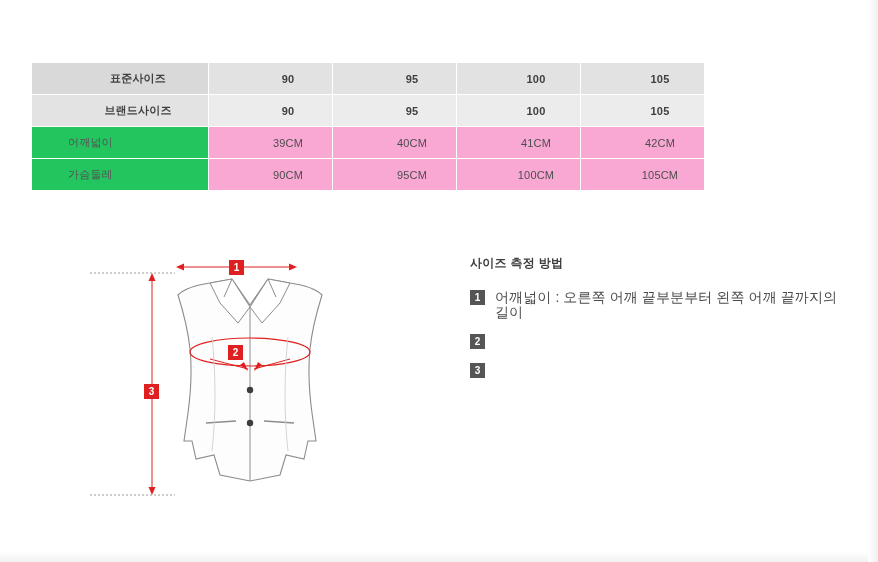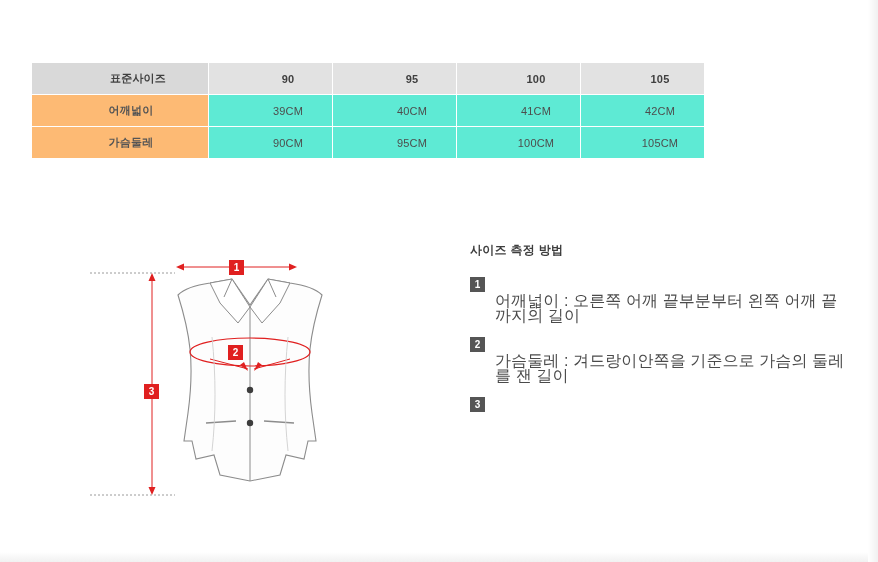--- a/index.html
+++ b/index.html
@@ -51,33 +51,33 @@
     border: 1px solid #ffffff;
     text-align: center;
     vertical-align: middle;
     height: 29px;
     color: #4d4d4d;
     letter-spacing: 0.2px;
     padding-left: 36px;
   }
   .size-table .rowhead {
     width: 126px;
-    background: #fdba74;
-    text-align: center;
+    background: #22c55e;
+    text-align: left;
     padding-right: 14px;
-    font-weight: bold;
+    font-weight: normal;
     color: #555555;
   }
   .size-table .rowhead.center {
     text-align: center;
     padding-right: 0;
   }
   .size-table .cell {
     width: 86px;
-    background: #5eead4;
+    background: #f9a8d4;
   }
   .size-table tr.head td {
     background: #e2e2e2;
     font-weight: bold;
     color: #3f3f3f;
   }
   .size-table tr.head td.rowhead {
     background: #d9d9d9;
   }
   .size-table tr.head2 td {
@@ -107,21 +107,21 @@
     font-weight: bold;
     line-height: 15px;
     text-align: center;
     z-index: 5;
   }
 
   
   #legend {
     position: absolute;
     left: 470px;
-    top: 242px;
+    top: 255px;
     width: 380px;
   }
   #legend .legend-title {
     font-size: 12px;
     font-weight: bold;
     color: #3d3d3d;
     margin-bottom: 18px;
     letter-spacing: 0.3px;
   }
   .legend-row {
@@ -135,36 +135,42 @@
     height: 15px;
     background: #555555;
     color: #ffffff;
     font-size: 10px;
     font-weight: bold;
     line-height: 15px;
     text-align: center;
     margin-right: 10px;
   }
   .legend-text {
-    font-size: 16px;
+    font-size: 14px;
     color: #4a4a4a;
     line-height: 15px;
     letter-spacing: 0.1px;
-    margin-top: 16px;
   }
 </style>
 </head>
 <body>
 
 <div id="page">
 
   <table class="size-table">
     <tbody>
       <tr class="head">
         <td class="rowhead center">표준사이즈</td>
+        <td class="cell">90</td>
+        <td class="cell">95</td>
+        <td class="cell">100</td>
+        <td class="cell">105</td>
+      </tr>
+      <tr class="head2">
+        <td class="rowhead center">브랜드사이즈</td>
         <td class="cell">90</td>
         <td class="cell">95</td>
         <td class="cell">100</td>
         <td class="cell">105</td>
       </tr>
       <tr>
         <td class="rowhead">어깨넓이</td>
         <td class="cell">39CM</td>
         <td class="cell">40CM</td>
         <td class="cell">41CM</td>
@@ -253,21 +259,20 @@
   <div id="legend">
     <div class="legend-title">사이즈 측정 방법</div>
 
     <div class="legend-row">
       <div class="legend-num">1</div>
       <div class="legend-text">어깨넓이 : 오른쪽 어깨 끝부분부터 왼쪽 어깨 끝까지의 길이</div>
     </div>
 
     <div class="legend-row">
       <div class="legend-num">2</div>
-      <div class="legend-text">가슴둘레 : 겨드랑이안쪽을 기준으로 가슴의 둘레를 잰 길이</div>
     </div>
 
     <div class="legend-row">
       <div class="legend-num">3</div>
     </div>
   </div>
 
 </div>
 
 </body></html>

